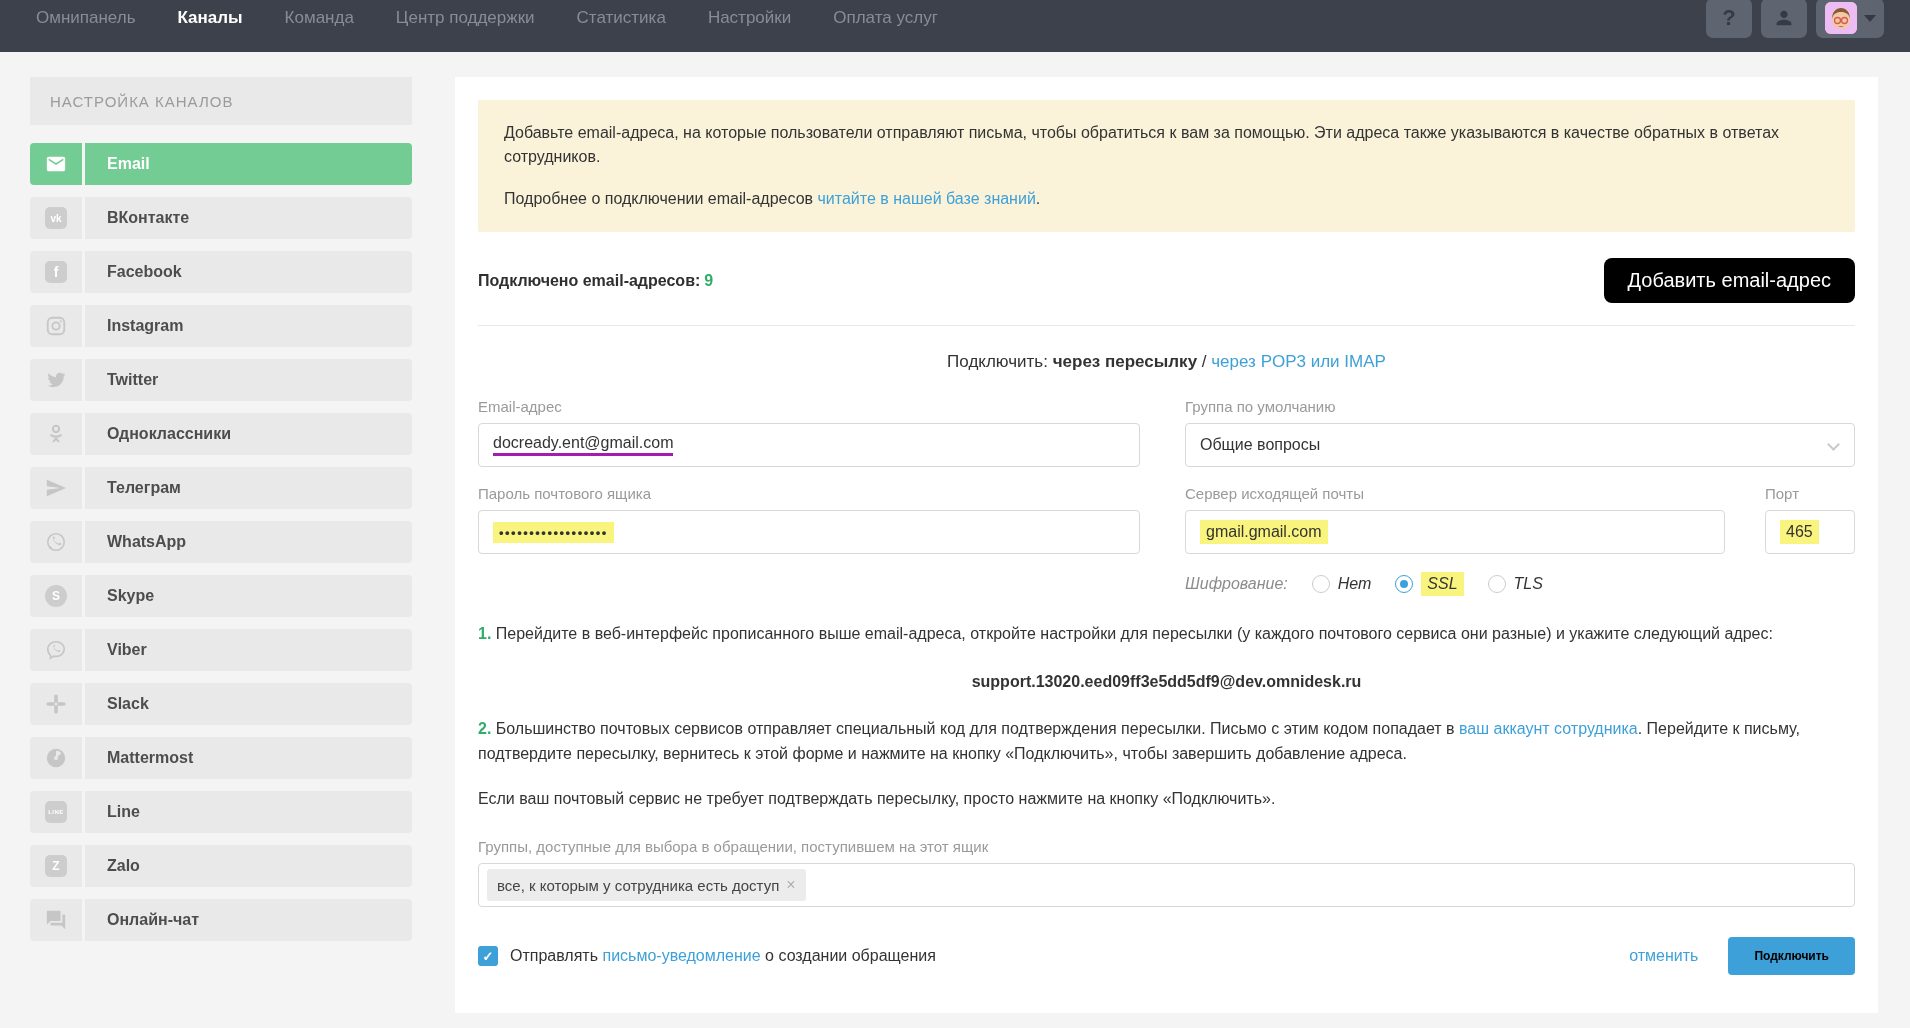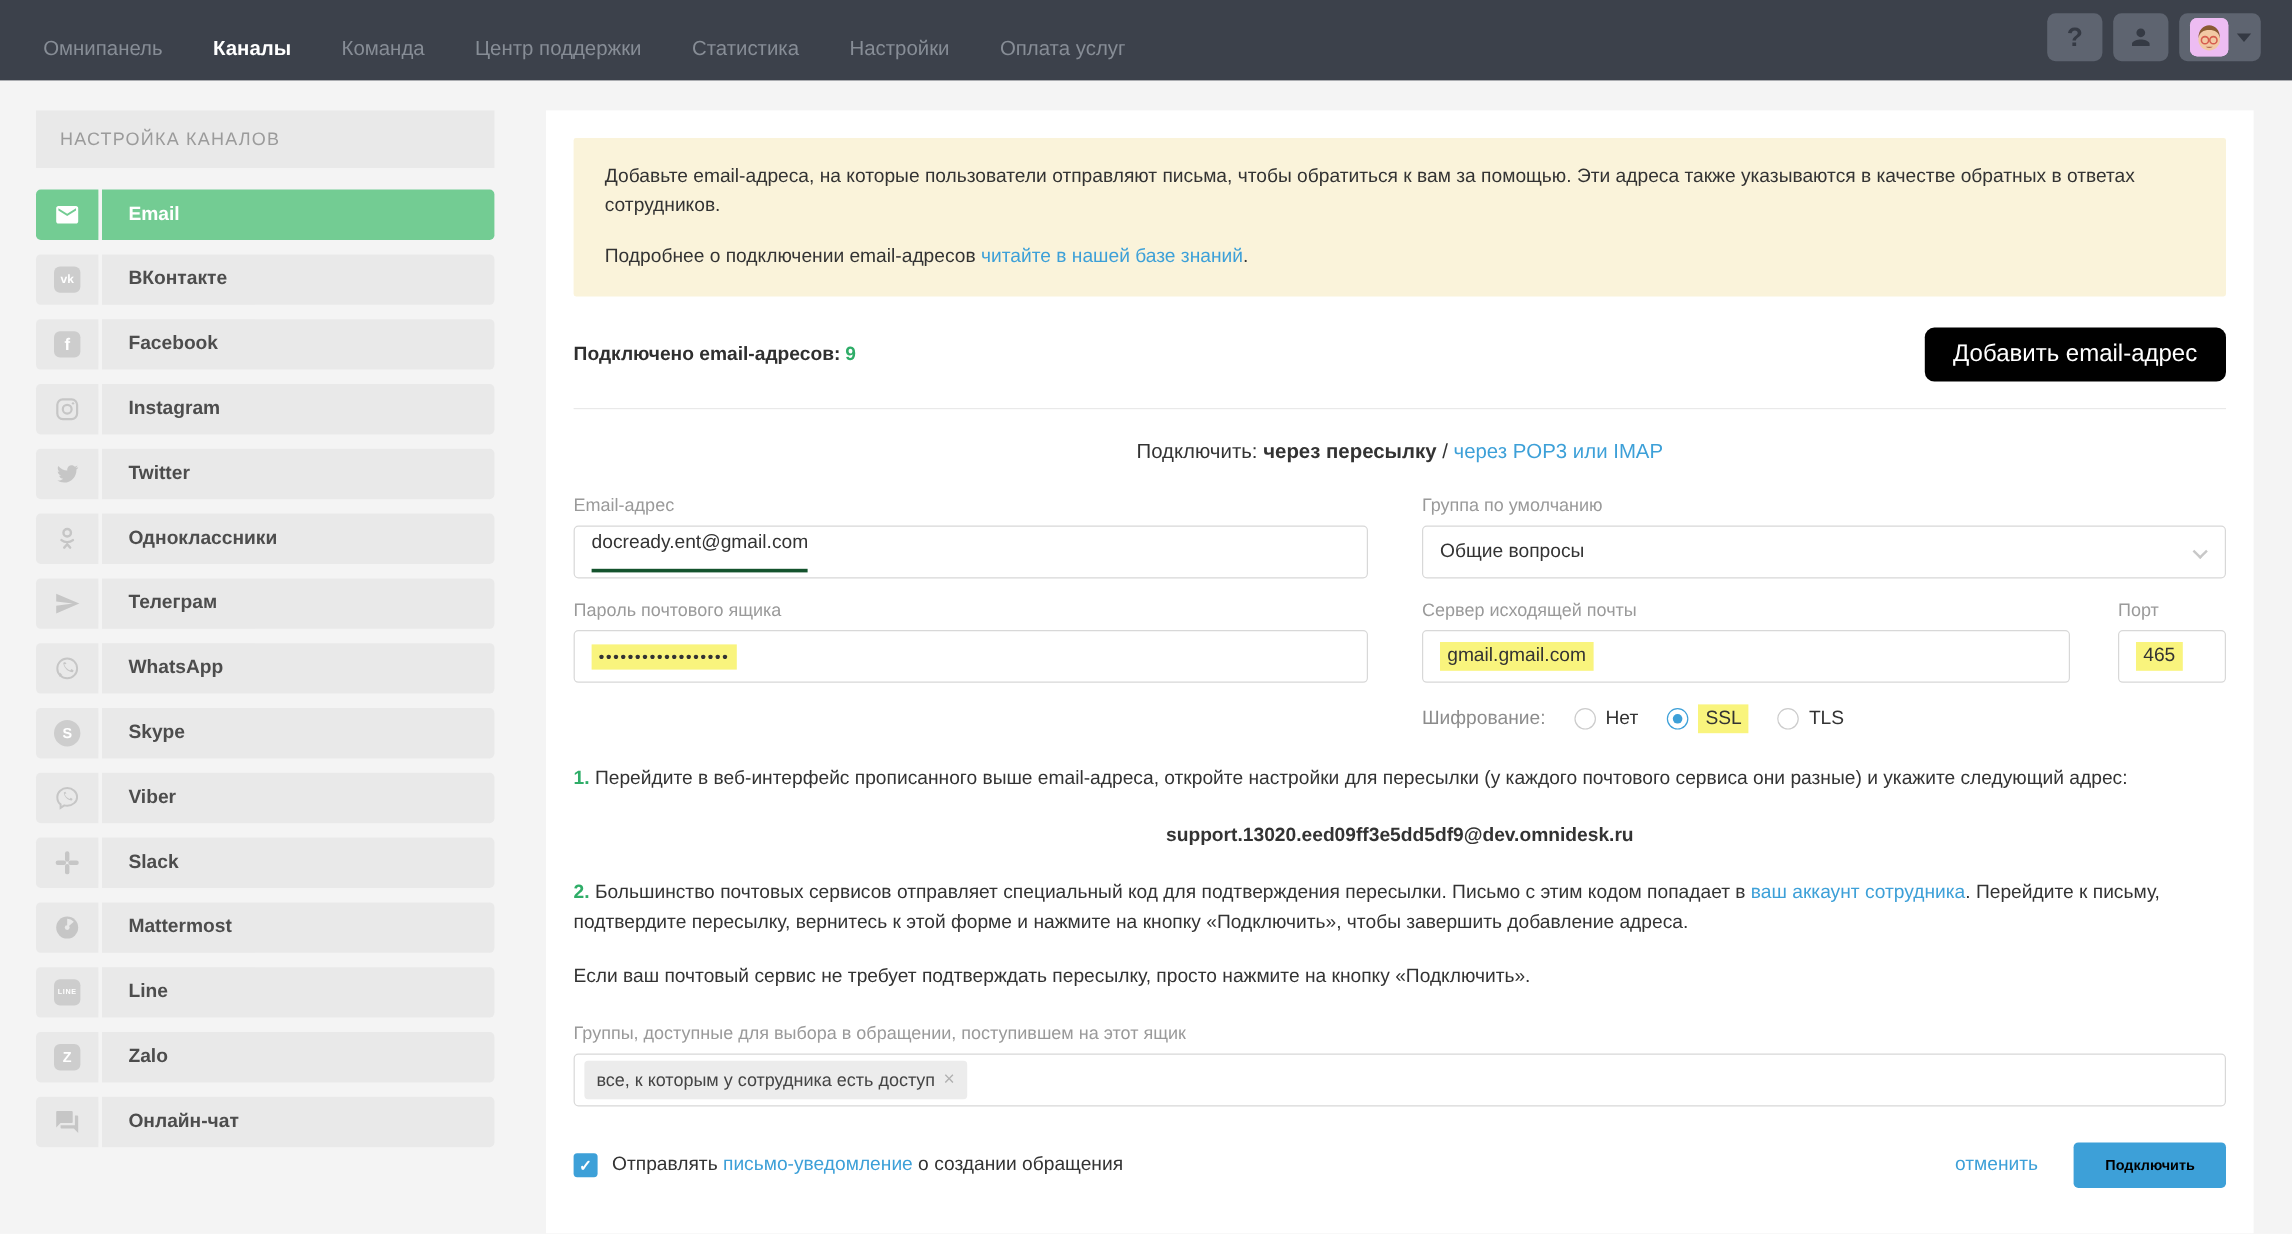--- a/index.html
+++ b/index.html
@@ -1,20 +1,20 @@
 <!DOCTYPE html>
 <html><head>
 <meta charset="utf-8">
 <style>
   * { margin:0; padding:0; box-sizing:border-box; }
   html,body { width:1910px; height:1028px; overflow:hidden; background:#f4f4f4;
     font-family:"Liberation Sans", sans-serif; color:#333; }
 
   
-  .topnav { height:67px; background:#3c414b; display:flex; align-items:flex-end; padding:0 26px 16px 36px; }
+  .topnav { height:52px; background:#3c414b; display:flex; align-items:center; padding:0 26px 16px 36px; }
   .nav-items { display:flex; align-items:center; gap:42px; }
   .nav-item { font-size:17px; color:#878d96; cursor:pointer; white-space:nowrap; }
   .nav-item.active { color:#ffffff; font-weight:700; }
   .nav-right { margin-left:auto; display:flex; align-items:center; gap:9px; }
   .nav-btn { height:40px; min-width:46px; border:none; border-radius:7px; background:#5e6470;
     display:flex; align-items:center; justify-content:center; cursor:pointer; }
   .q-glyph { font-size:22px; font-weight:700; color:#353a44; }
   .avatar-btn { width:68px; display:flex; align-items:center; justify-content:center; gap:7px; }
   .avatar { width:32px; height:32px; border-radius:6px; background:#edbcf2; display:block; }
   .caret { width:0; height:0; border-left:6px solid transparent; border-right:6px solid transparent;
@@ -51,29 +51,29 @@
     border-radius:8px; padding:11px 24px; cursor:default; }
   .divider { border-top:1px solid #e9e9e9; margin-top:22px; }
 
   .connect-head { text-align:center; margin-top:26px; font-size:17px; color:#333; }
   .connect-head .b { font-weight:700; }
 
   .form-grid { margin-top:26px; display:grid; grid-template-columns:662px 1fr; column-gap:45px; row-gap:18px; }
   .f-label { font-size:15px; color:#9a9a9a; margin-bottom:8px; }
   .input { height:44px; border:1px solid #d8d8d8; border-radius:4px; background:#fff;
     display:flex; align-items:center; padding:0 14px; font-size:16px; color:#333; position:relative; }
-  .redline { border-bottom:3px solid #14532d; padding-bottom:12px; }
+  .redline { border-bottom:3px solid #a21caf; padding-bottom:1px; }
   .hl { background:#f9f47d; padding:3px 6px; }
   .dots { font-size:13px; font-weight:700; letter-spacing:1.5px; }
   .chev { position:absolute; right:16px; top:16px; width:9px; height:9px;
     border-right:2px solid #c8c8c8; border-bottom:2px solid #c8c8c8; transform:rotate(45deg); }
   .server-row { display:flex; gap:40px; }
   .server-cell { flex:1; }
   .port-cell { width:90px; flex:none; }
-  .enc-row { display:flex; align-items:center; gap:24px; font-size:16px; }
+  .enc-row { display:flex; align-items:center; gap:24px; font-size:16px;font-style:italic; }
   .enc-label { color:#8c8c8c; margin-right:0; }
   .radio-opt { display:flex; align-items:center; gap:8px; cursor:pointer; }
   .radio { width:18px; height:18px; border-radius:50%; border:1px solid #ccc; background:#fff;
     display:flex; align-items:center; justify-content:center; }
   .radio.checked { border-color:#3da0d8; }
   .radio.checked::after { content:""; width:8px; height:8px; border-radius:50%; background:#3da0d8; }
 
   .step { margin-top:26px; font-size:16px; line-height:1.55; color:#333; max-width:1377px; }
   .step .num { color:#2fad68; font-weight:700; }
   .fwd-address { text-align:center; font-weight:700; font-size:16px; margin-top:26px; }

